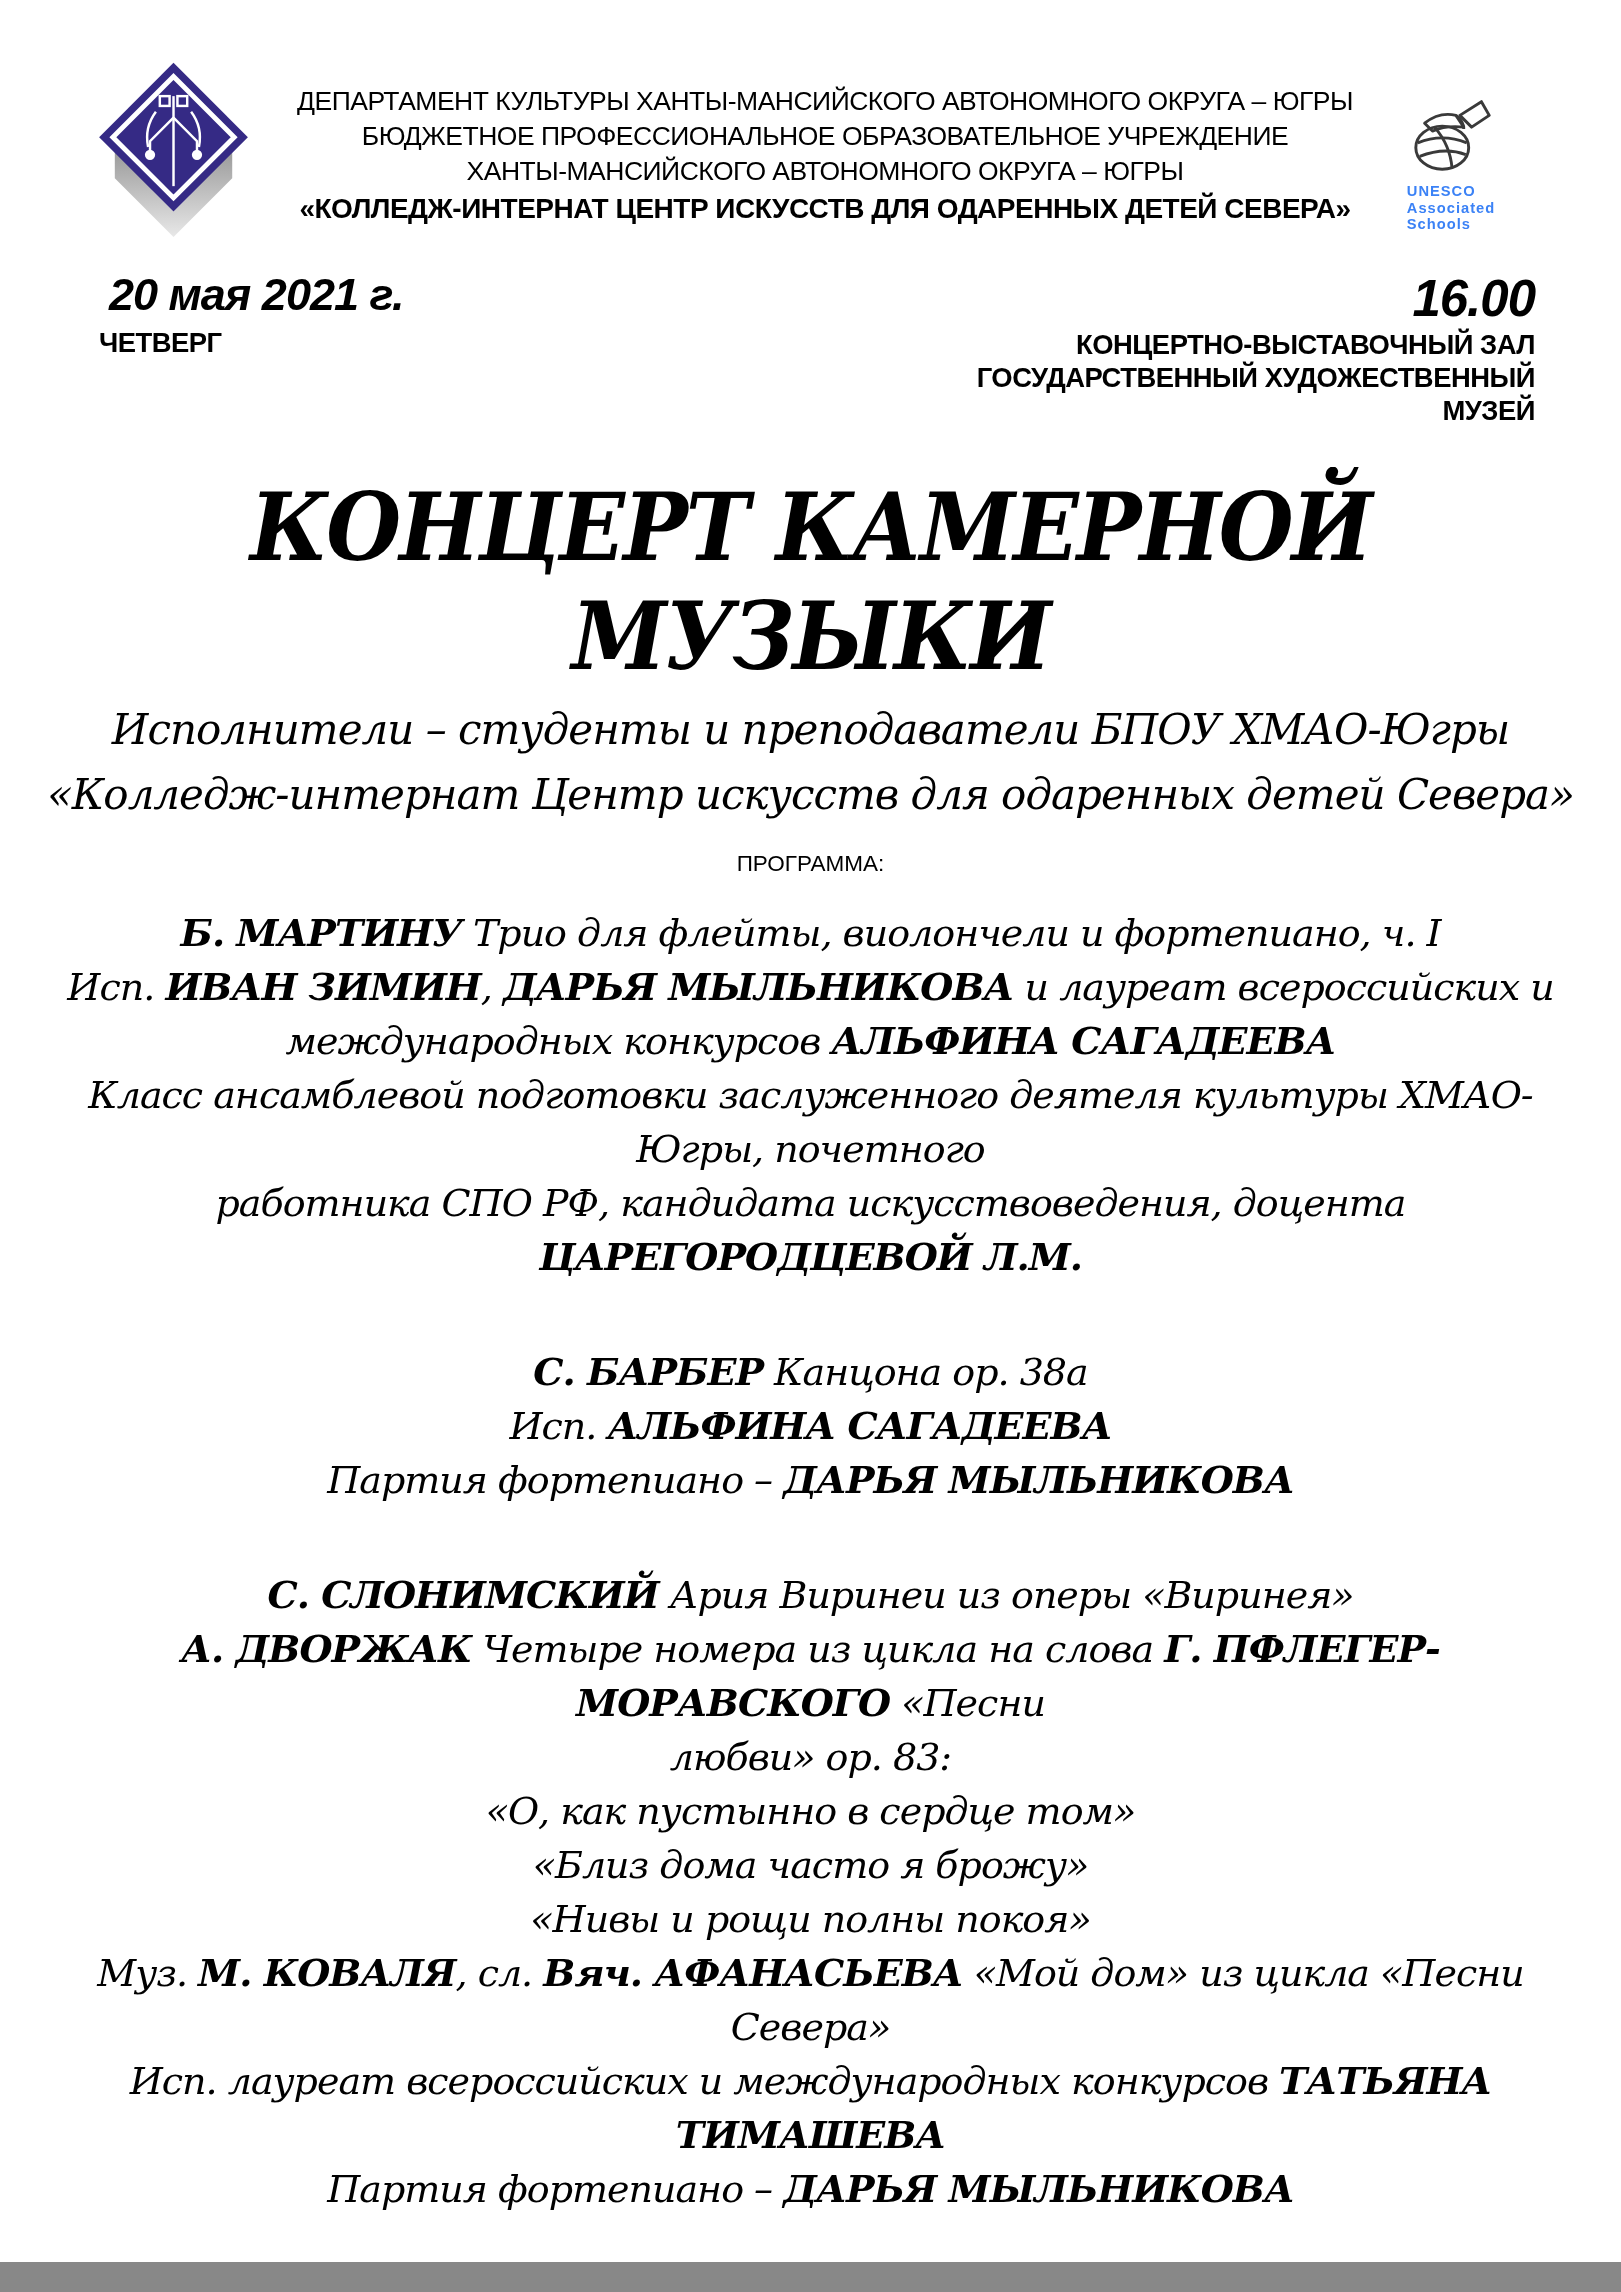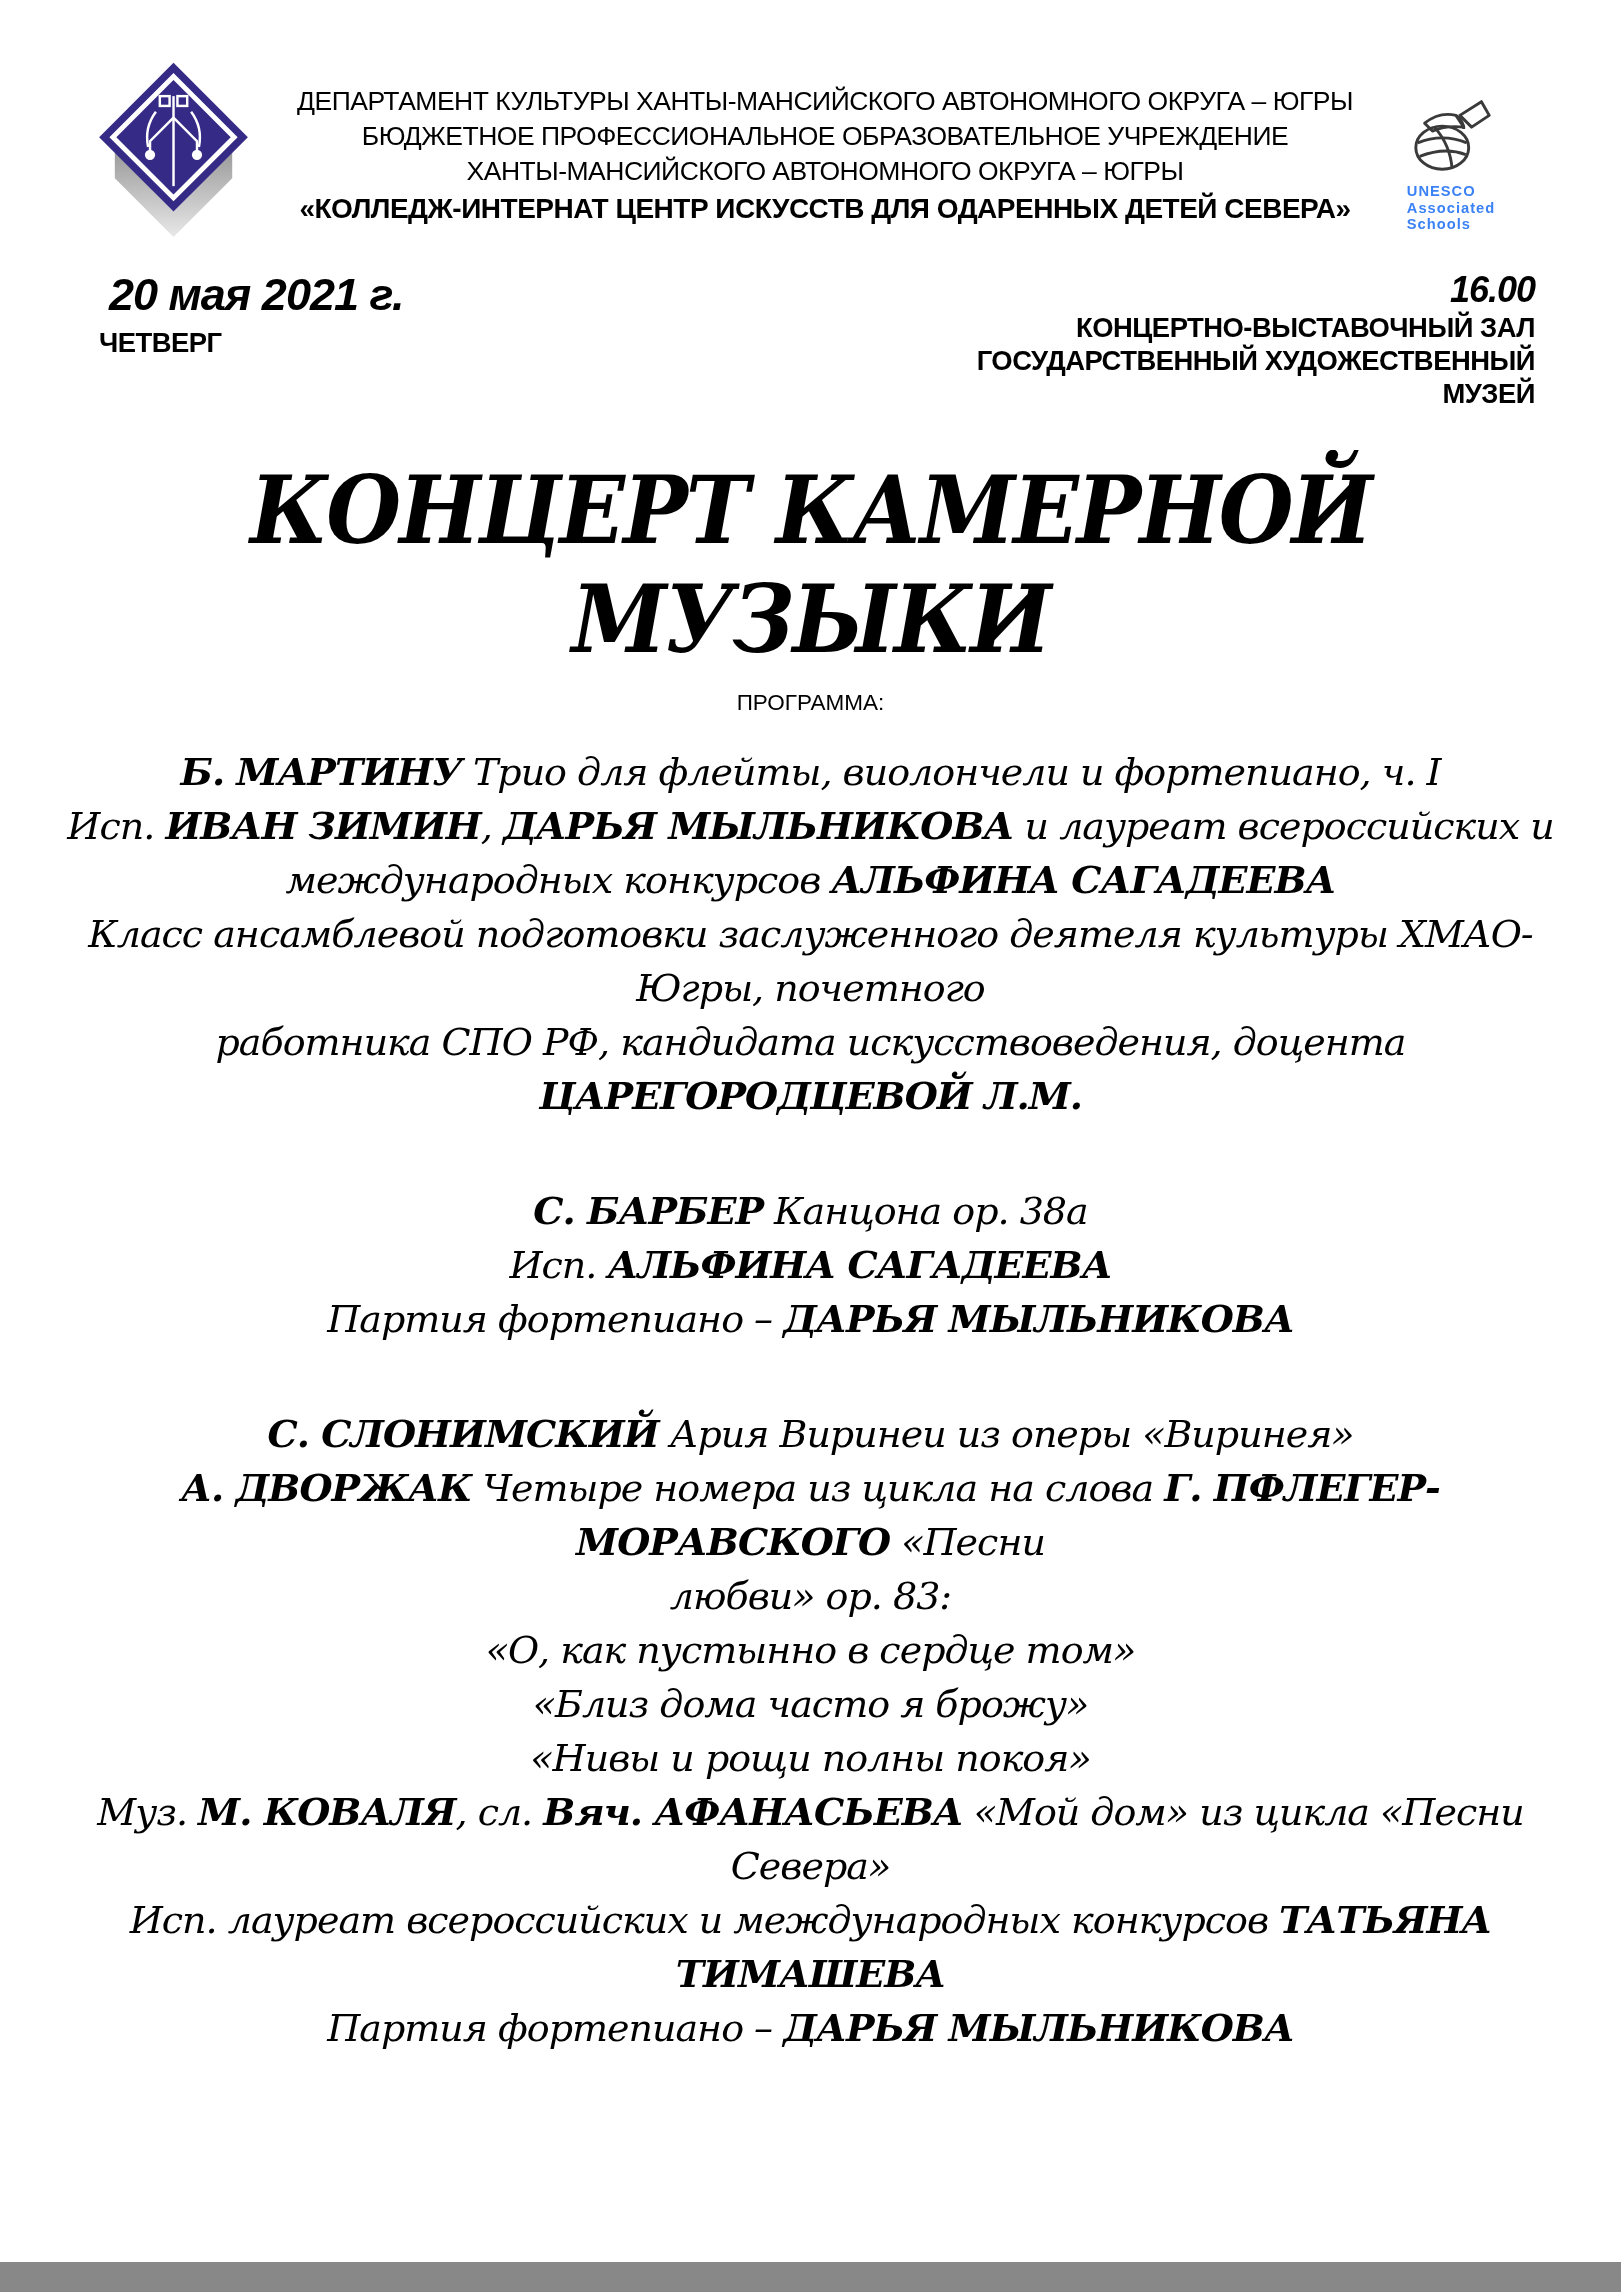--- a/index.html
+++ b/index.html
@@ -33,21 +33,21 @@
     display:flex; justify-content:space-between; align-items:flex-start;
     padding:27.4px 86px 0 93px;
   }
   .date-big {
     font-size:45px; font-weight:700; font-style:italic;
     letter-spacing:-1px;
     margin-left:16px;
   }
   .weekday { font-size:27.4px; font-weight:700; letter-spacing:-0.5px; margin-top:5.9px; margin-left:5.9px; }
   .right-info { text-align:right; }
-  .time-big { font-size:36px; font-weight:700; font-style:italic; letter-spacing:-1px; }
+  .time-big { font-size:51px; font-weight:700; font-style:italic; letter-spacing:-1px; }
   .venue-line { font-size:27.4px; line-height:33px; font-weight:700; letter-spacing:-0.5px; }
   
   .title-wrap { text-align:center; margin-top:54px; }
   .main-title {
     font-family:"DejaVu Serif", serif;
     font-style:italic; font-weight:700;
     font-size:86px; letter-spacing:-2px;
     transform:scaleY(1.08);
   }
   .subtitle {
@@ -146,20 +146,24 @@
       <div class="time-big">16.00</div>
       <div class="venue-line">КОНЦЕРТНО-ВЫСТАВОЧНЫЙ ЗАЛ</div>
       <div class="venue-line">ГОСУДАРСТВЕННЫЙ ХУДОЖЕСТВЕННЫЙ</div>
       <div class="venue-line">МУЗЕЙ</div>
     </div>
   </div>
 
   <div class="title-wrap">
     <div class="main-title">КОНЦЕРТ КАМЕРНОЙ МУЗЫКИ</div>
   </div>
+  <div class="subtitle-wrap">
+    <div class="subtitle">Исполнители – студенты и преподаватели БПОУ ХМАО-Югры</div>
+    <div class="subtitle">«Колледж-интернат Центр искусств для одаренных детей Севера»</div>
+  </div>
   <div class="program-label">ПРОГРАММА:</div>
 
   <div class="program-area" id="program-area">
       <div class="program-block">
         <div class="program-line"><span class="b">Б. МАРТИНУ</span><span> Трио для флейты, виолончели и фортепиано, ч. I</span></div>
         <div class="program-line"><span>Исп. </span><span class="b">ИВАН ЗИМИН</span><span>, </span><span class="b">ДАРЬЯ МЫЛЬНИКОВА</span><span> и лауреат всероссийских и</span></div>
         <div class="program-line"><span>международных конкурсов </span><span class="b">АЛЬФИНА САГАДЕЕВА</span></div>
         <div class="program-line"><span>Класс ансамблевой подготовки заслуженного деятеля культуры ХМАО-Югры, почетного</span></div>
         <div class="program-line"><span>работника СПО РФ, кандидата искусствоведения, доцента </span><span class="b">ЦАРЕГОРОДЦЕВОЙ Л.М.</span></div>
       </div>

